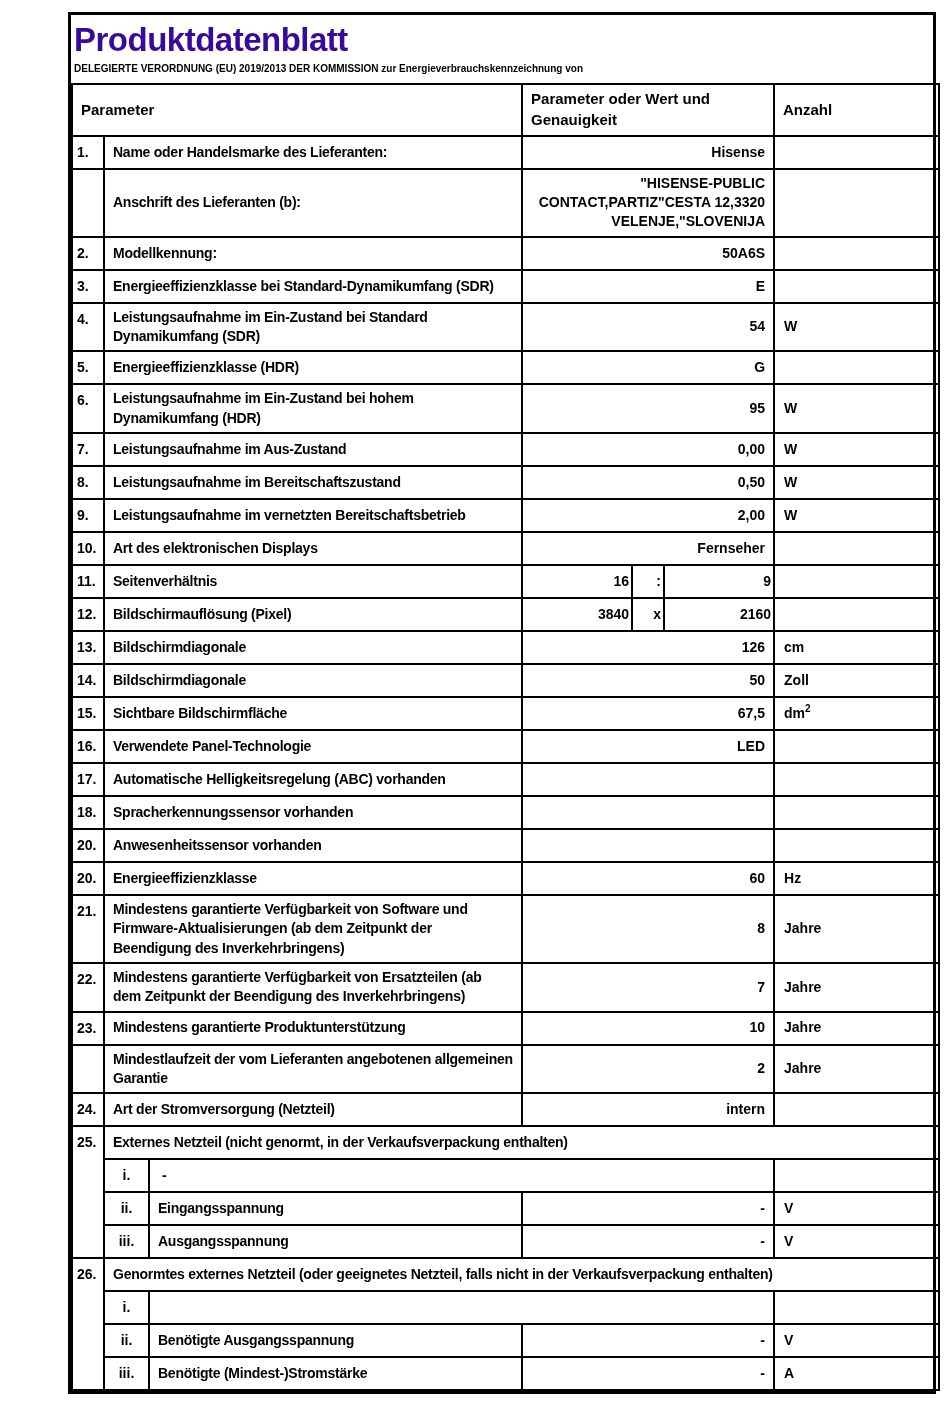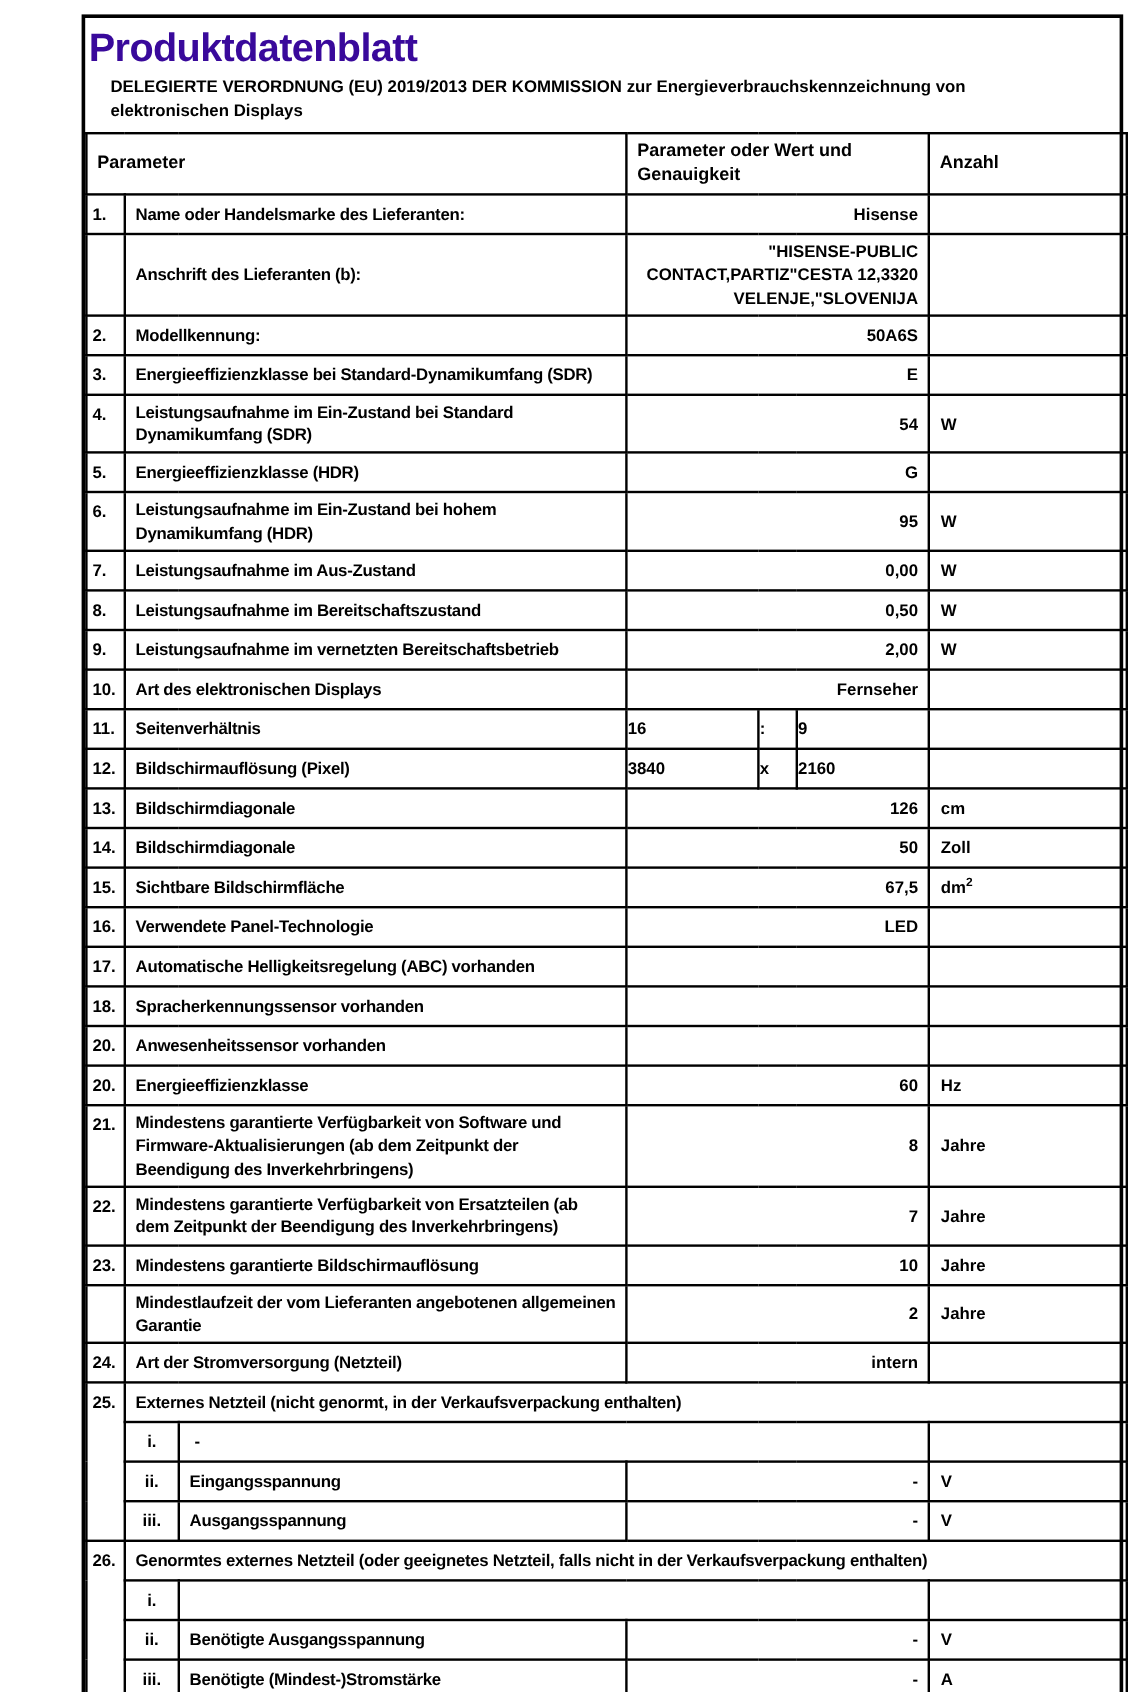--- a/index.html
+++ b/index.html
@@ -21,22 +21,22 @@
   .doc-header { padding: 6px 10px 2px 3px; }
   .title {
     margin: 0 0 3px 0;
     font-size: 33px;
     font-weight: bold;
     letter-spacing: -0.5px;
     color: #39099b;
     line-height: 1.15;
   }
   .subtitle {
-    margin: 0 0 5px 18px;
-    font-size: 14px;
+    margin: 0 0 5px 0;
+    font-size: 10px;
     font-weight: bold;
     line-height: 1.45;
   }
   .subtitle span { display: block; }
   table {
     width: 100%;
     border-collapse: collapse;
     table-layout: fixed;
   }
   tr { height: 33px; }
@@ -50,34 +50,33 @@
     overflow: hidden;
     word-wrap: break-word;
   }
   th { text-align: left; font-size: 15px; }
   .num   { padding: 6px 2px 4px 4px; vertical-align: top; }
   .subnum{ text-align: center; padding-left: 2px; padding-right: 2px; vertical-align: middle; }
   .param { letter-spacing: -0.25px; }
   .section { letter-spacing: -0.25px; }
   .val-l { text-align: right; }
   .val-r { text-align: right; }
-  .val-c { text-align: left; padding-left: 0; padding-right: 2px; }
+  .val-c { text-align: right; padding-left: 0; padding-right: 2px; }
   .dash  { padding-left: 12px; text-align: left; }
   .unit  { padding-left: 9px; }
   sup { font-size: 10px; line-height: 0; }
 </style>
 </head>
 <body>
 
 <div class="sheet">
   <div class="doc-header">
     <h1 class="title">Produktdatenblatt</h1>
     <p class="subtitle">
       <span>DELEGIERTE VERORDNUNG (EU) 2019/2013 DER KOMMISSION zur Energieverbrauchskennzeichnung von</span>
-      <span>elektronischen Displays</span>
     </p>
   </div>
 
   <table>
     <colgroup>
       <col style="width:32px">
         <col style="width:45px">
         <col style="width:373px">
       <col style="width:110px">
         <col style="width:32px">
@@ -252,21 +251,21 @@
 
     <tr>
       <td class="num">22.</td>
       <td class="param" colspan="2">Mindestens garantierte Verfügbarkeit von Ersatzteilen (ab dem Zeitpunkt der Beendigung des Inverkehrbringens)</td>
       <td class="val-r" colspan="3">7</td>
       <td class="unit">Jahre</td>
     </tr>
 
     <tr>
       <td class="num">23.</td>
-      <td class="param" colspan="2">Mindestens garantierte Bildschirmauflösung</td>
+      <td class="param" colspan="2">Mindestens garantierte Produktunterstützung</td>
       <td class="val-r" colspan="3">10</td>
       <td class="unit">Jahre</td>
     </tr>
 
     <tr>
       <td class="num"></td>
       <td class="param" colspan="2">Mindestlaufzeit der vom Lieferanten angebotenen allgemeinen Garantie</td>
       <td class="val-r" colspan="3">2</td>
       <td class="unit">Jahre</td>
     </tr>

